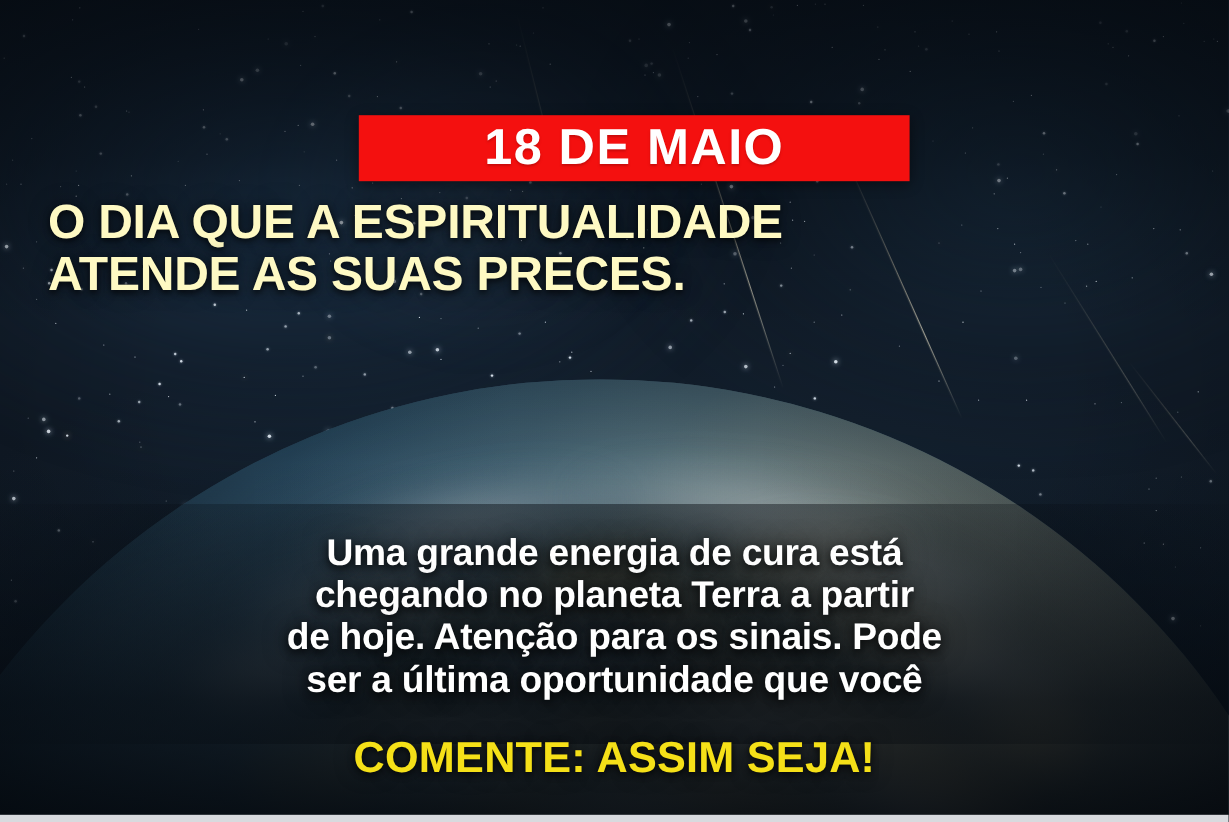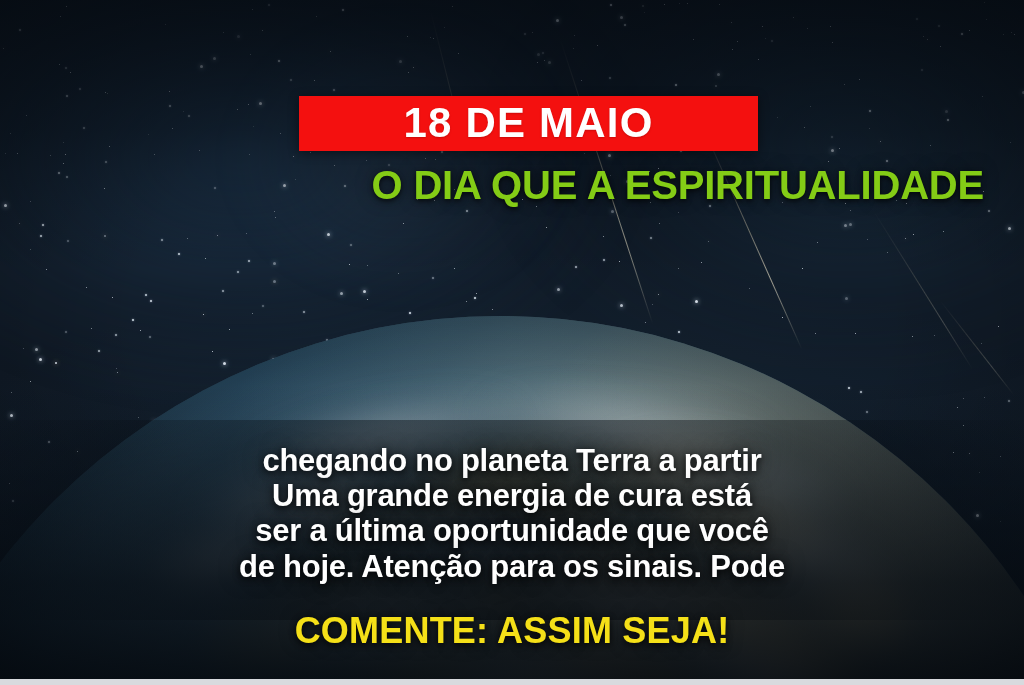--- a/index.html
+++ b/index.html
@@ -221,22 +221,22 @@
     line-height: 1;
     white-space: nowrap;
     transform: translateY(-1px);
     text-shadow: 0 1px 2px rgba(120,0,0,.35);
   }
 
   .headline {
     position: absolute;
     left: 0; right: 0;
     top: 164px;
-    text-align: right;
-    color: #84cc16;
+    text-align: left;
+    color: #fef9c3;
     font-size: 40px;
     font-weight: 700;
     line-height: 1.09;
     letter-spacing: -0.2px;
     text-shadow: 0 2px 5px rgba(0,0,0,0.70), 0 0 18px rgba(0,0,0,0.45);
     padding: 0 40px;
   }
   .headline .hl-line { display: block; }
 
   .body-copy {
@@ -668,27 +668,28 @@
   </div>
 
   <div class="content">
 
     <div class="date-badge">
       <span class="date-badge-text">18 DE MAIO</span>
     </div>
 
     <div class="headline">
       <span class="hl-line">O DIA QUE A ESPIRITUALIDADE</span>
+      <span class="hl-line">ATENDE AS SUAS PRECES.</span>
     </div>
 
     <div class="body-copy">
+      <span class="bd-line">Uma grande energia de cura está</span>
       <span class="bd-line">chegando no planeta Terra a partir</span>
-      <span class="bd-line">Uma grande energia de cura está</span>
+      <span class="bd-line">de hoje. Atenção para os sinais. Pode</span>
       <span class="bd-line">ser a última oportunidade que você</span>
-      <span class="bd-line">de hoje. Atenção para os sinais. Pode</span>
     </div>
 
     <div class="cta">
       <span>COMENTE: ASSIM SEJA!</span>
     </div>
 
   </div>
 
   <div class="bottom-bar"></div>
 </div>

